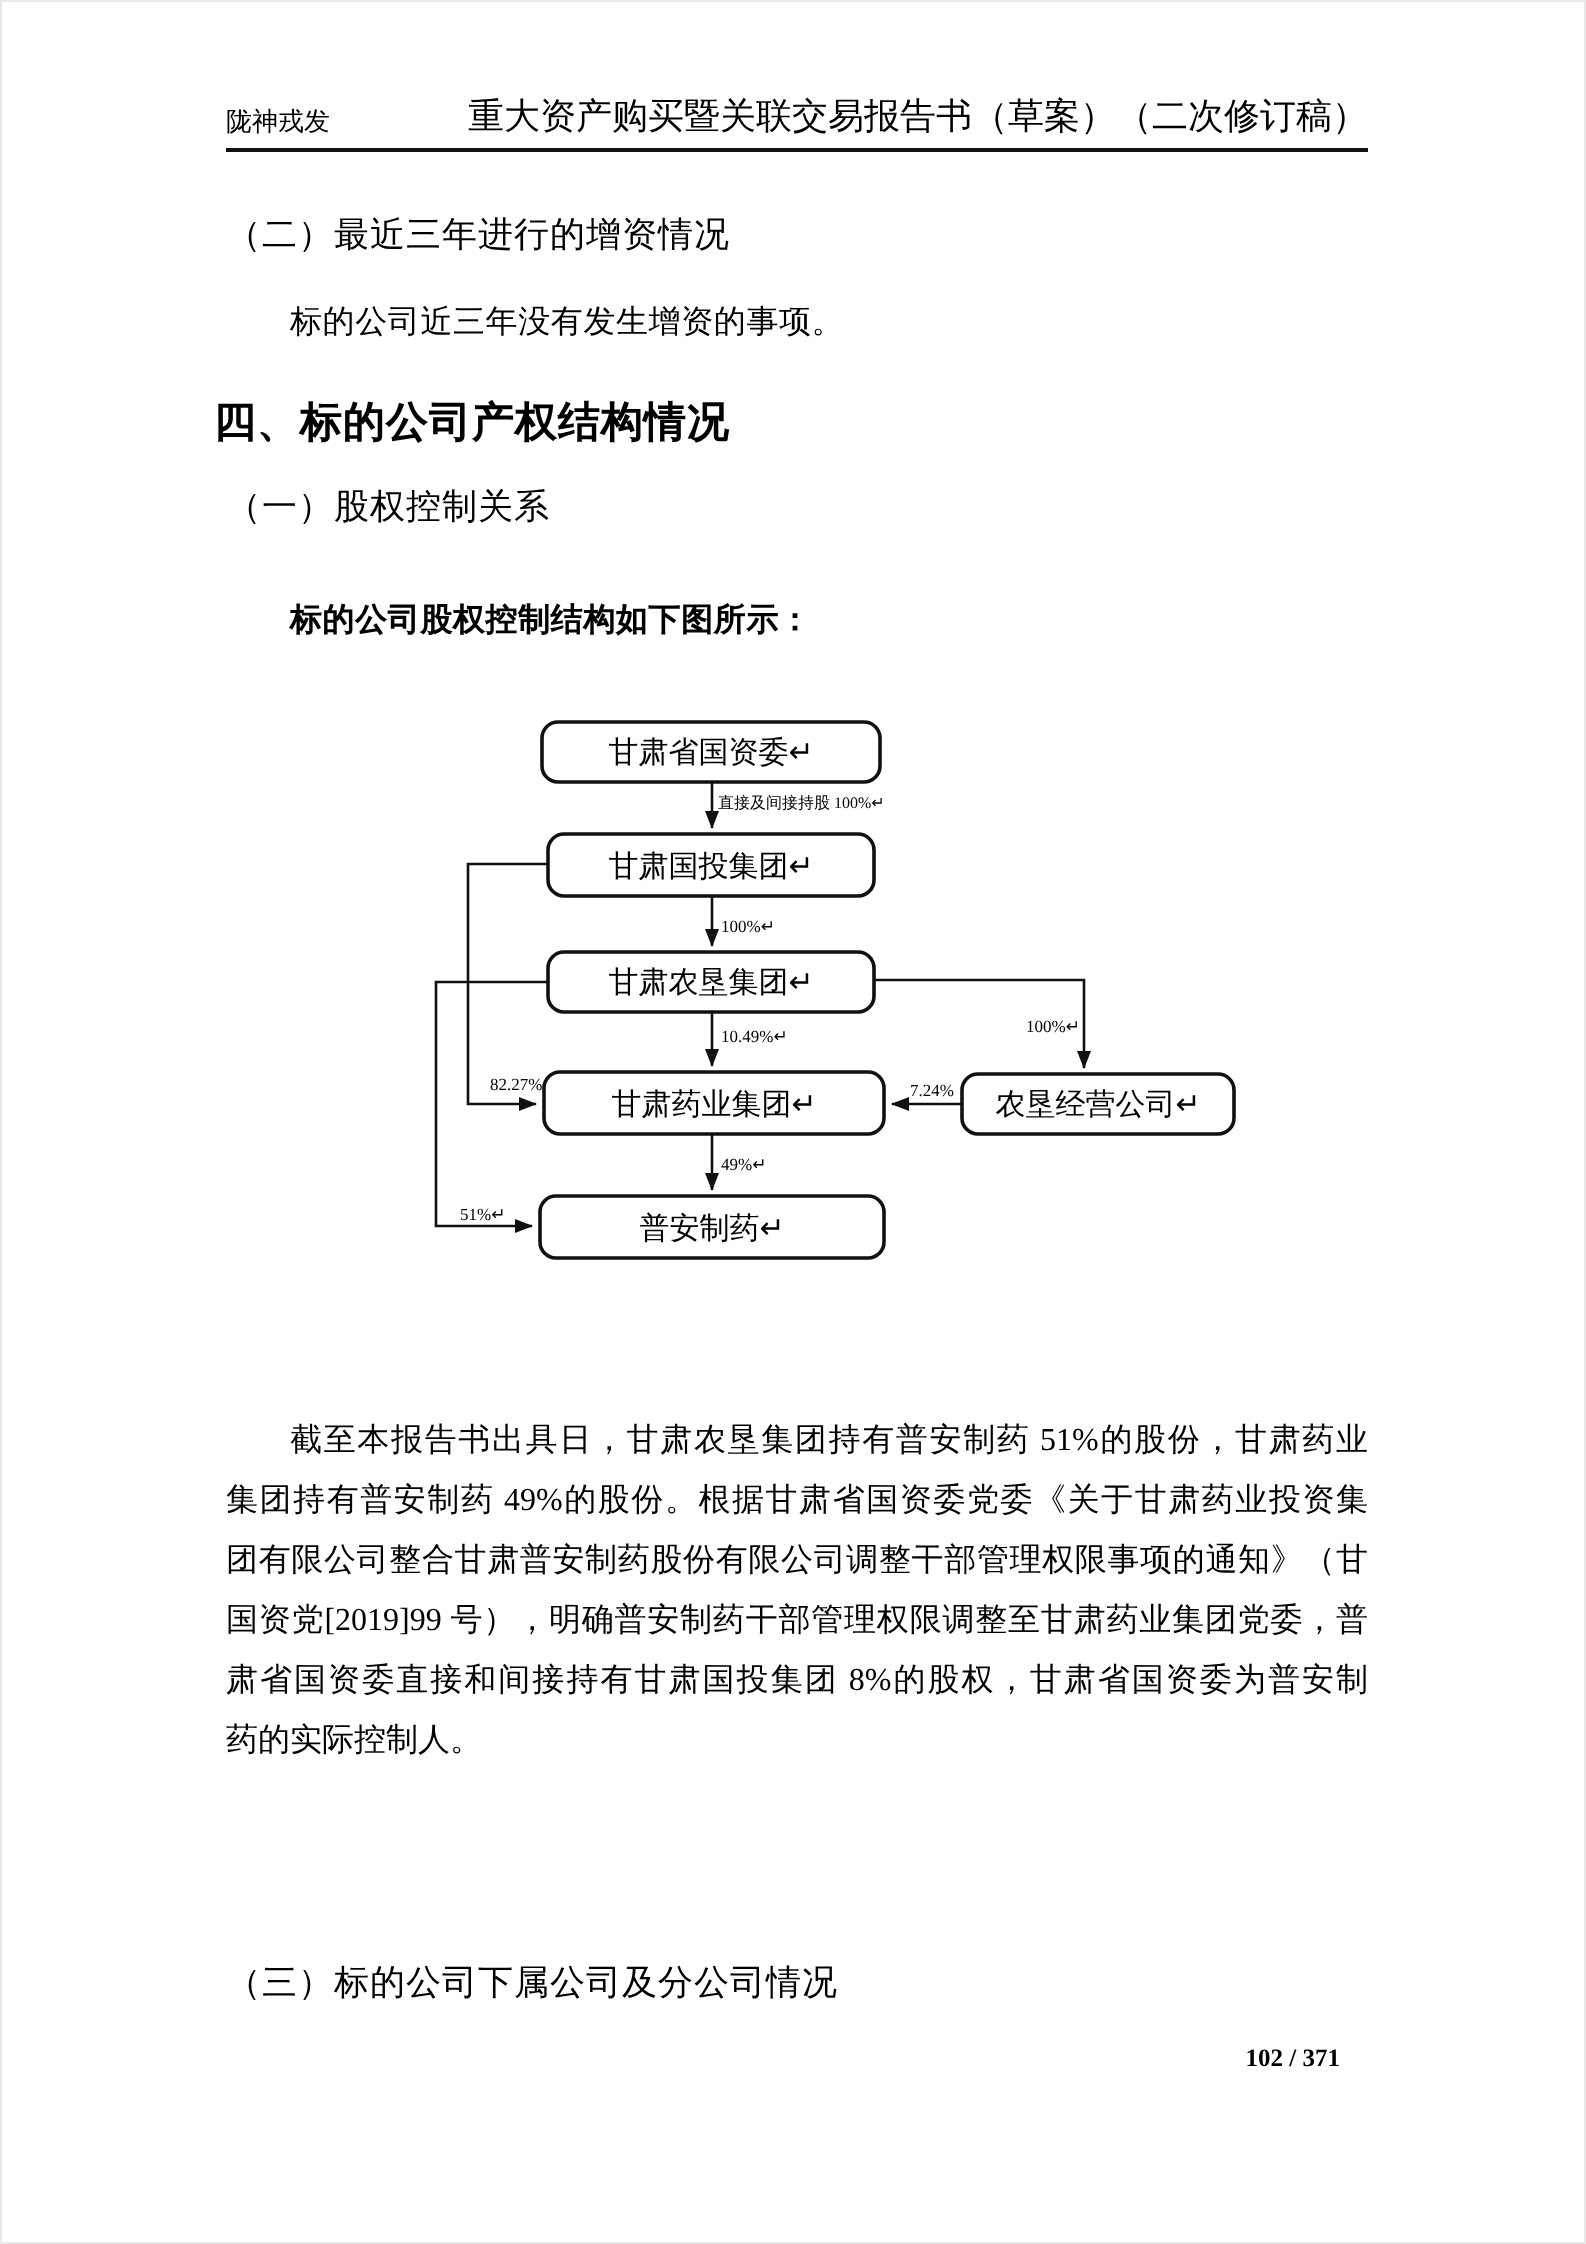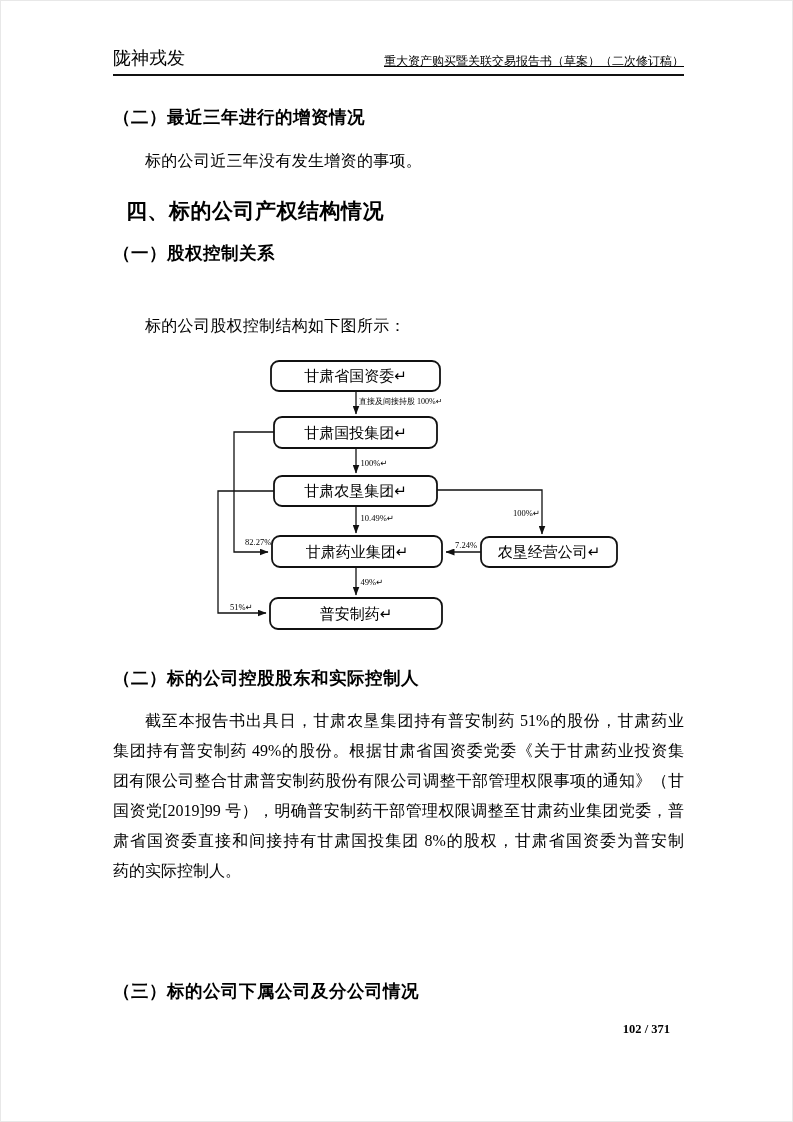--- a/index.html
+++ b/index.html
@@ -7,29 +7,29 @@
     position:relative;width:793px;height:1122px;margin:0 auto;
     background:#ffffff;overflow:hidden;color:#000;
     box-shadow:inset 0 0 0 1px #e8e8e8;
     font-family:"Liberation Serif", serif;
   }
   .hdr{
     position:absolute;left:113px;top:46px;width:571px;
     display:flex;justify-content:space-between;align-items:flex-end;
     border-bottom:2px solid #111;padding-bottom:4px;
   }
-  .hdr-left{font-size:18px;text-align:center;}
-  .hdr-right{font-size:12px;text-decoration:underline;}
+  .hdr-left{font-size:13px;text-align:center;}
+  .hdr-right{font-size:18px;}
   .h2{
     position:absolute;left:113px;width:600px;
     font-family:"Liberation Sans", sans-serif;
-    font-weight:700;font-size:17.5px;letter-spacing:.5px;white-space:nowrap;
+    font-weight:400;font-size:17.5px;letter-spacing:.5px;white-space:nowrap;
   }
   .h1{
-    position:absolute;left:126px;width:600px;
+    position:absolute;left:107px;width:600px;
     font-family:"Liberation Sans", sans-serif;
     font-weight:700;font-size:21px;letter-spacing:.5px;white-space:nowrap;
   }
   .body-line{
     position:absolute;left:113px;width:571px;
     font-size:16px;letter-spacing:.3px;white-space:nowrap;
   }
   .indent{padding-left:32px;}
   .para{position:absolute;left:113px;top:706px;width:571px;}
   .para .line{
@@ -63,21 +63,21 @@
   </div>
 
   <div class="h2" style="top:105px;">（二）最近三年进行的增资情况</div>
 
   <div class="body-line indent" style="top:151px;">标的公司近三年没有发生增资的事项。</div>
 
   <div class="h1" style="top:197px;">四、标的公司产权结构情况</div>
 
   <div class="h2" style="top:241px;">（一）股权控制关系</div>
 
-  <div class="body-line indent" style="top:316px;">标的公司股权控制结构如下图所示：</div>
+  <div class="body-line indent" style="top:300px;font-weight:bold;">标的公司股权控制结构如下图所示：</div>
 
   <svg style="position:absolute;left:205px;top:348px;" width="425" height="292" viewBox="205 348 425 292" xmlns="http://www.w3.org/2000/svg">
     <defs>
       <marker id="arr" markerUnits="userSpaceOnUse" markerWidth="9" markerHeight="7" refX="8.5" refY="3.5" orient="auto">
         <path d="M0,0 L9,3.5 L0,7 Z" fill="#111"></path>
       </marker>
     </defs>
 
     <path class="edge" d="M274,432 H234 V552 H268" marker-end="url(#arr)"></path>
 
@@ -113,21 +113,20 @@
     <text class="edgelabel" x="359" y="404" style="font-size:8px;">直接及间接持股 100%↵</text>
     <text class="edgelabel" x="360.5" y="466">100%↵</text>
     <text class="edgelabel" x="360.5" y="521">10.49%↵</text>
     <text class="edgelabel" x="360.5" y="585">49%↵</text>
     <text class="edgelabel" x="513" y="516">100%↵</text>
     <text class="edgelabel" x="455" y="548">7.24%</text>
     <text class="edgelabel" x="245" y="545">82.27%</text>
     <text class="edgelabel" x="230" y="610">51%↵</text>
   </svg>
 
-  <div class="h2" style="top:666px;">（二）标的公司控股股东和实际控制人</div>
 
   <div class="para">
     <div class="line first">截至本报告书出具日，甘肃农垦集团持有普安制药 51%的股份，甘肃药业</div>
     <div class="line">集团持有普安制药 49%的股份。根据甘肃省国资委党委《关于甘肃药业投资集</div>
     <div class="line">团有限公司整合甘肃普安制药股份有限公司调整干部管理权限事项的通知》（甘</div>
     <div class="line">国资党[2019]99 号），明确普安制药干部管理权限调整至甘肃药业集团党委，普</div>
     <div class="line">肃省国资委直接和间接持有甘肃国投集团 8%的股权，甘肃省国资委为普安制</div>
     <div class="line last">药的实际控制人。</div>
   </div>
 

